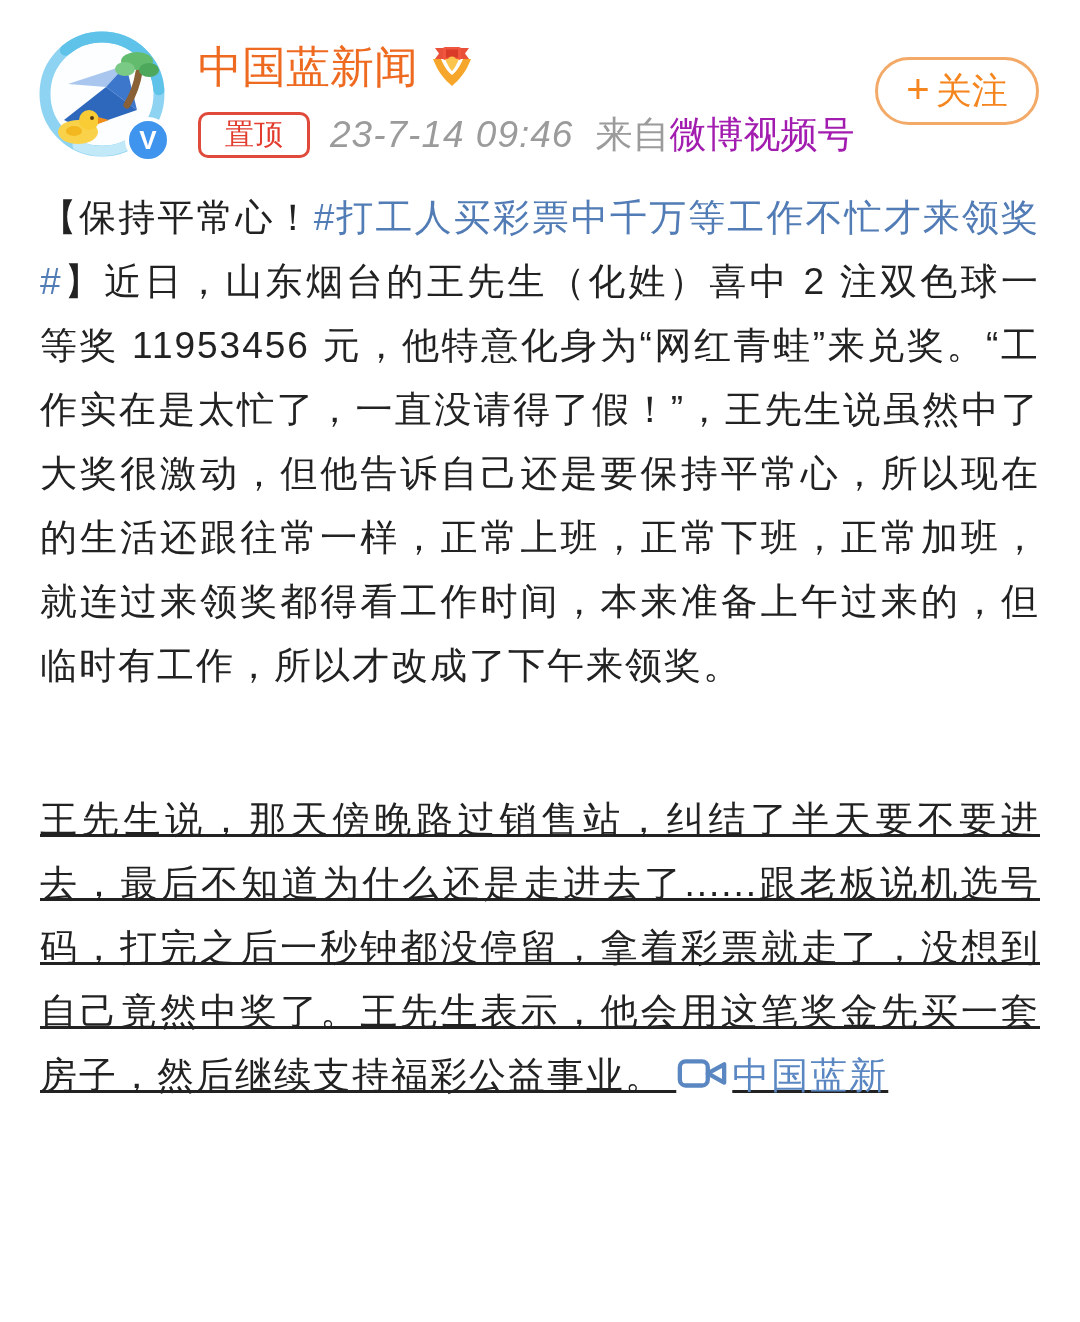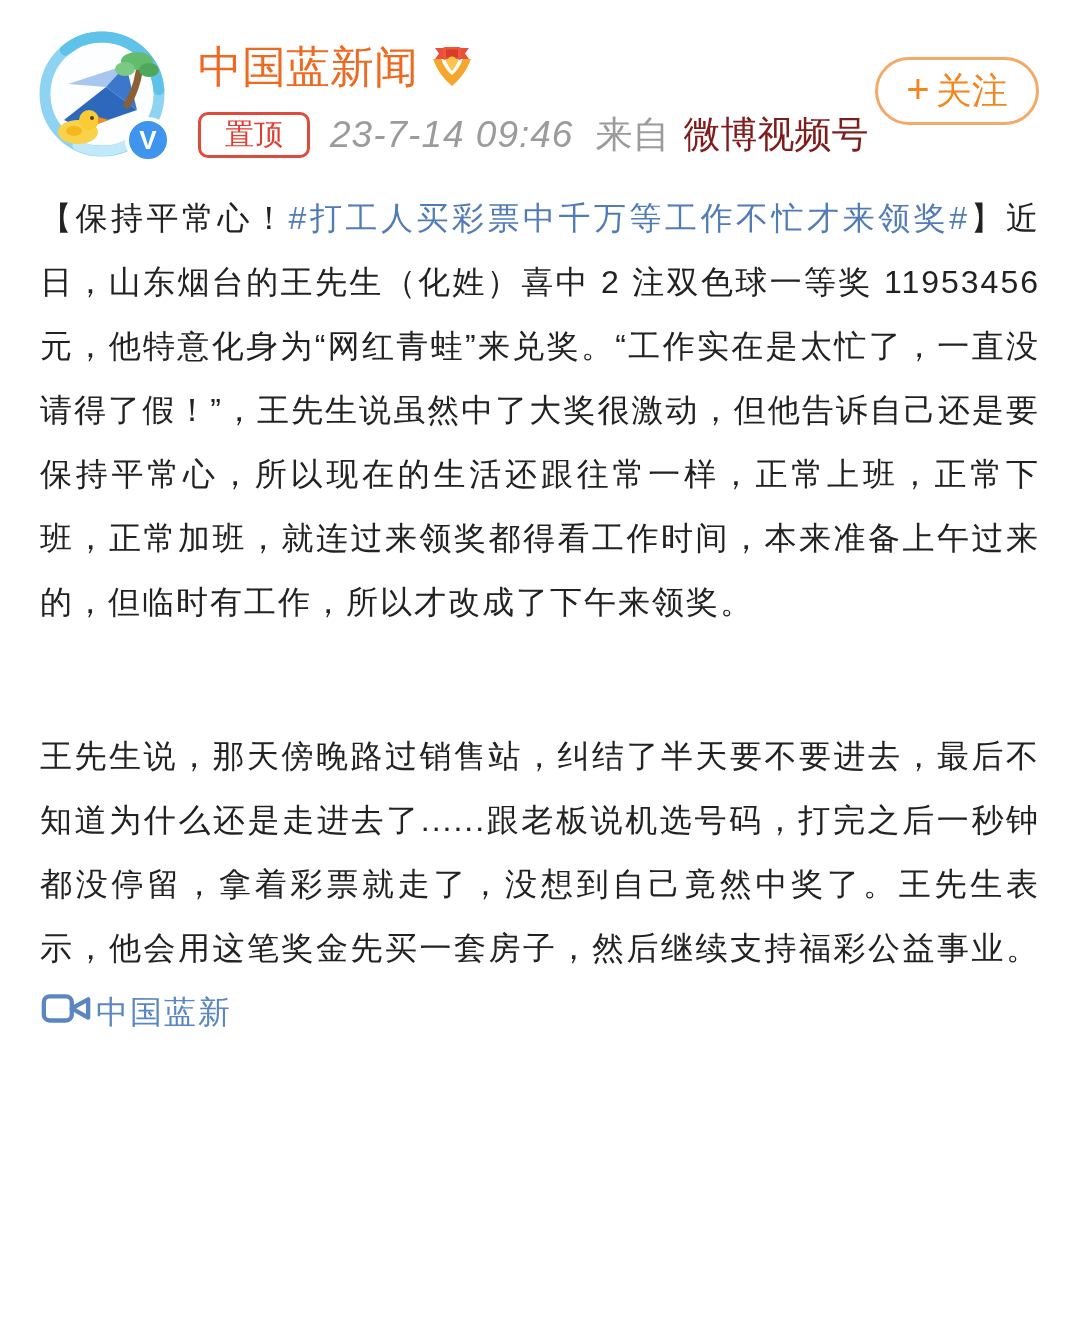--- a/index.html
+++ b/index.html
@@ -29,40 +29,40 @@
   .gold-badge { display: inline-flex; }
   .gold-badge svg { display: block; }
   .meta-row { margin-top: 17px; display: flex; align-items: center; font-size: 37px; color: #9b9b9b; }
   .pinned-badge {
     font-size: 29px; line-height: 1; color: #e23c2f;
     border: 3px solid #df4a3a; border-radius: 10px;
     padding: 5px 24px 6px; margin-right: 20px; white-space: nowrap;
   }
   .timestamp { white-space: nowrap; letter-spacing: 1px; font-style: italic; }
   .source { margin-left: 22px; white-space: nowrap; }
-  .source-link { color: #7f1d1d; text-decoration: none; cursor: pointer; margin-left: 14px; }
+  .source-link { color: #a21caf; text-decoration: none; cursor: pointer; }
 
   .follow-btn {
     position: absolute; top: 57px; right: 41px;
     width: 164px; height: 68px; box-sizing: border-box;
     background: #ffffff; border: 3px solid #f3aa68; border-radius: 36px;
     color: #f5861f; font-size: 36px;
     display: flex; align-items: center; justify-content: center;
     font-family: inherit; cursor: pointer; padding: 0;
   }
   .follow-btn .plus { font-size: 40px; font-weight: 300; margin-right: 6px; line-height: 1; position: relative; top: -2px; }
 
   
   .post-body {
     position: absolute; top: 186px; left: 40px; right: 40px;
-    font-size: 32px; line-height: 64px; letter-spacing: 2px;
+    font-size: 37px; line-height: 64px; letter-spacing: 2px;
     color: #222222; text-align: justify;
   }
   .post-body p { margin: 0 0 90px 0; }
-  .post-body p:last-child { margin-bottom: 11px; }
+  .post-body p:last-child { margin-bottom: 11px; text-decoration: underline; }
   .hashtag { color: #527cb5; text-decoration: none; cursor: pointer; }
   .video-link { color: #5a87c2; text-decoration: none; cursor: pointer; white-space: nowrap; }
   .video-icon { display: inline-block; vertical-align: -5px; margin-right: 4px; }
 </style>
 </head>
 <body>
 
 <div class="page">
 
   <div class="post-header">

